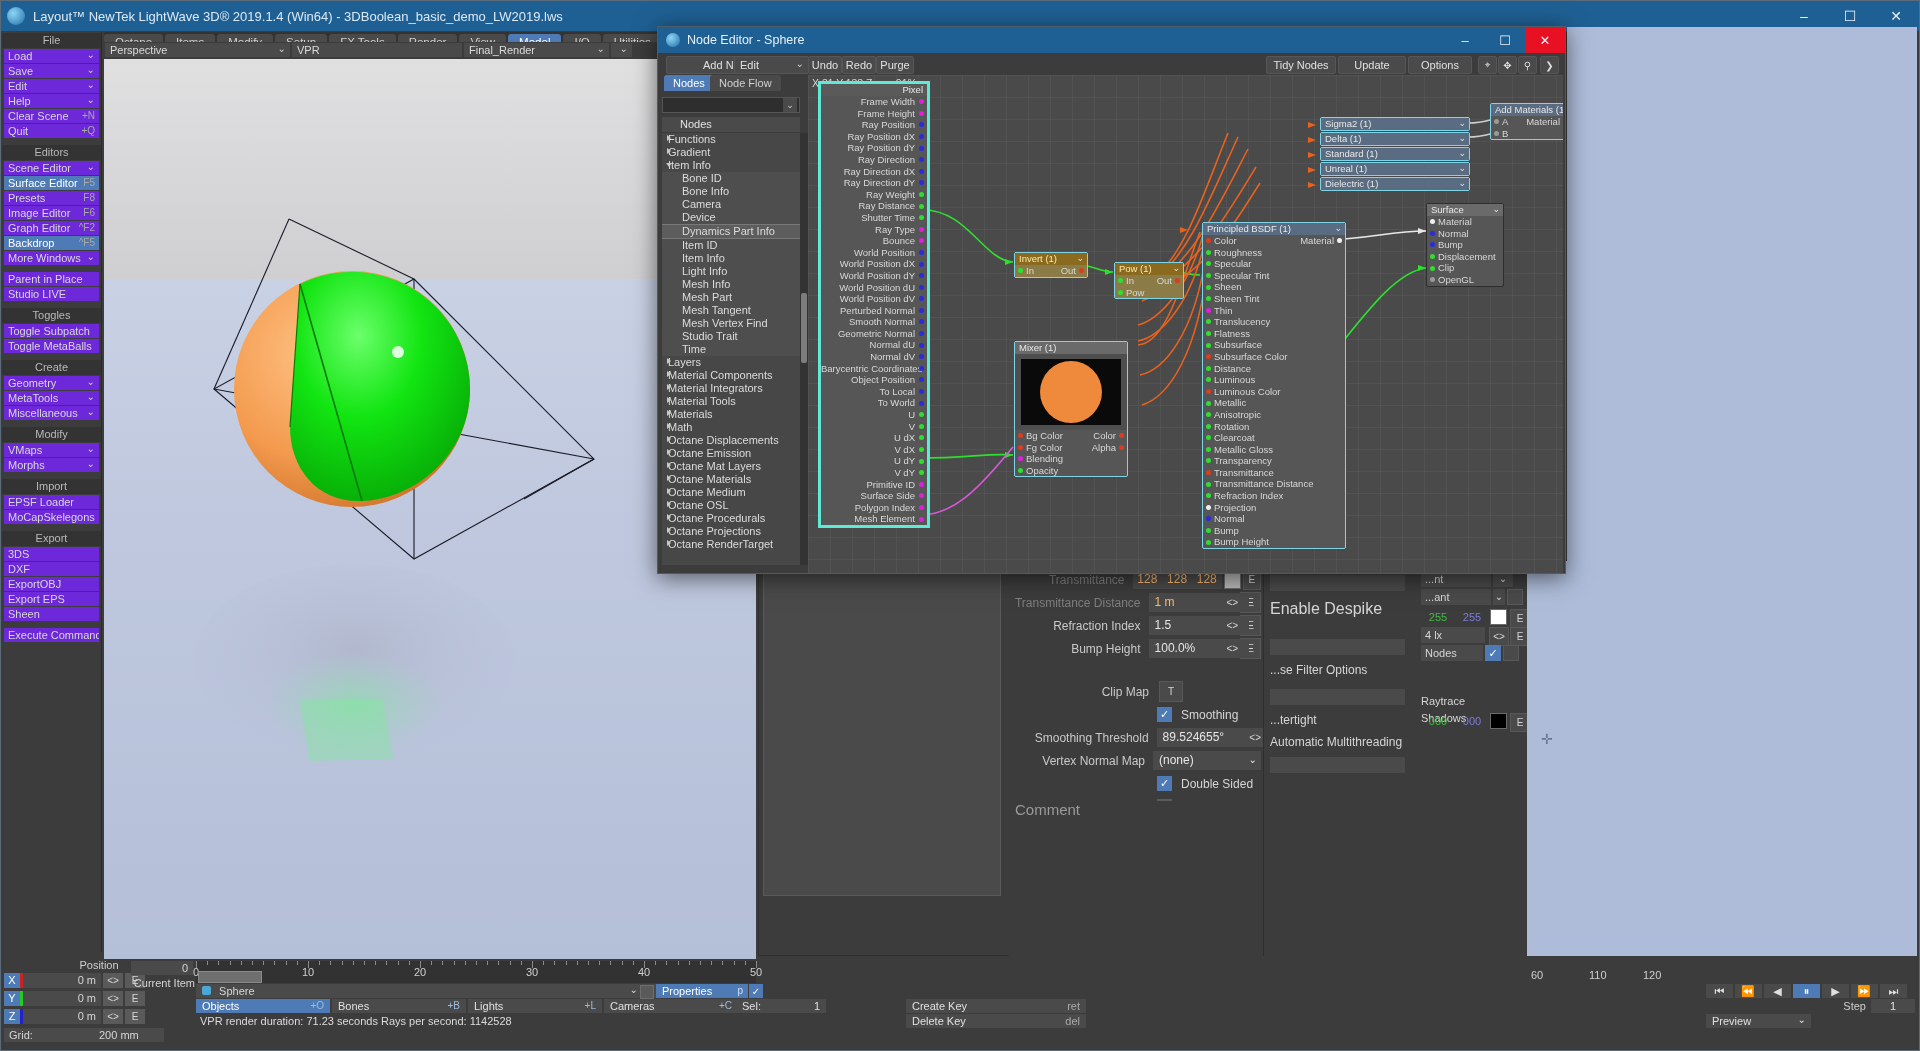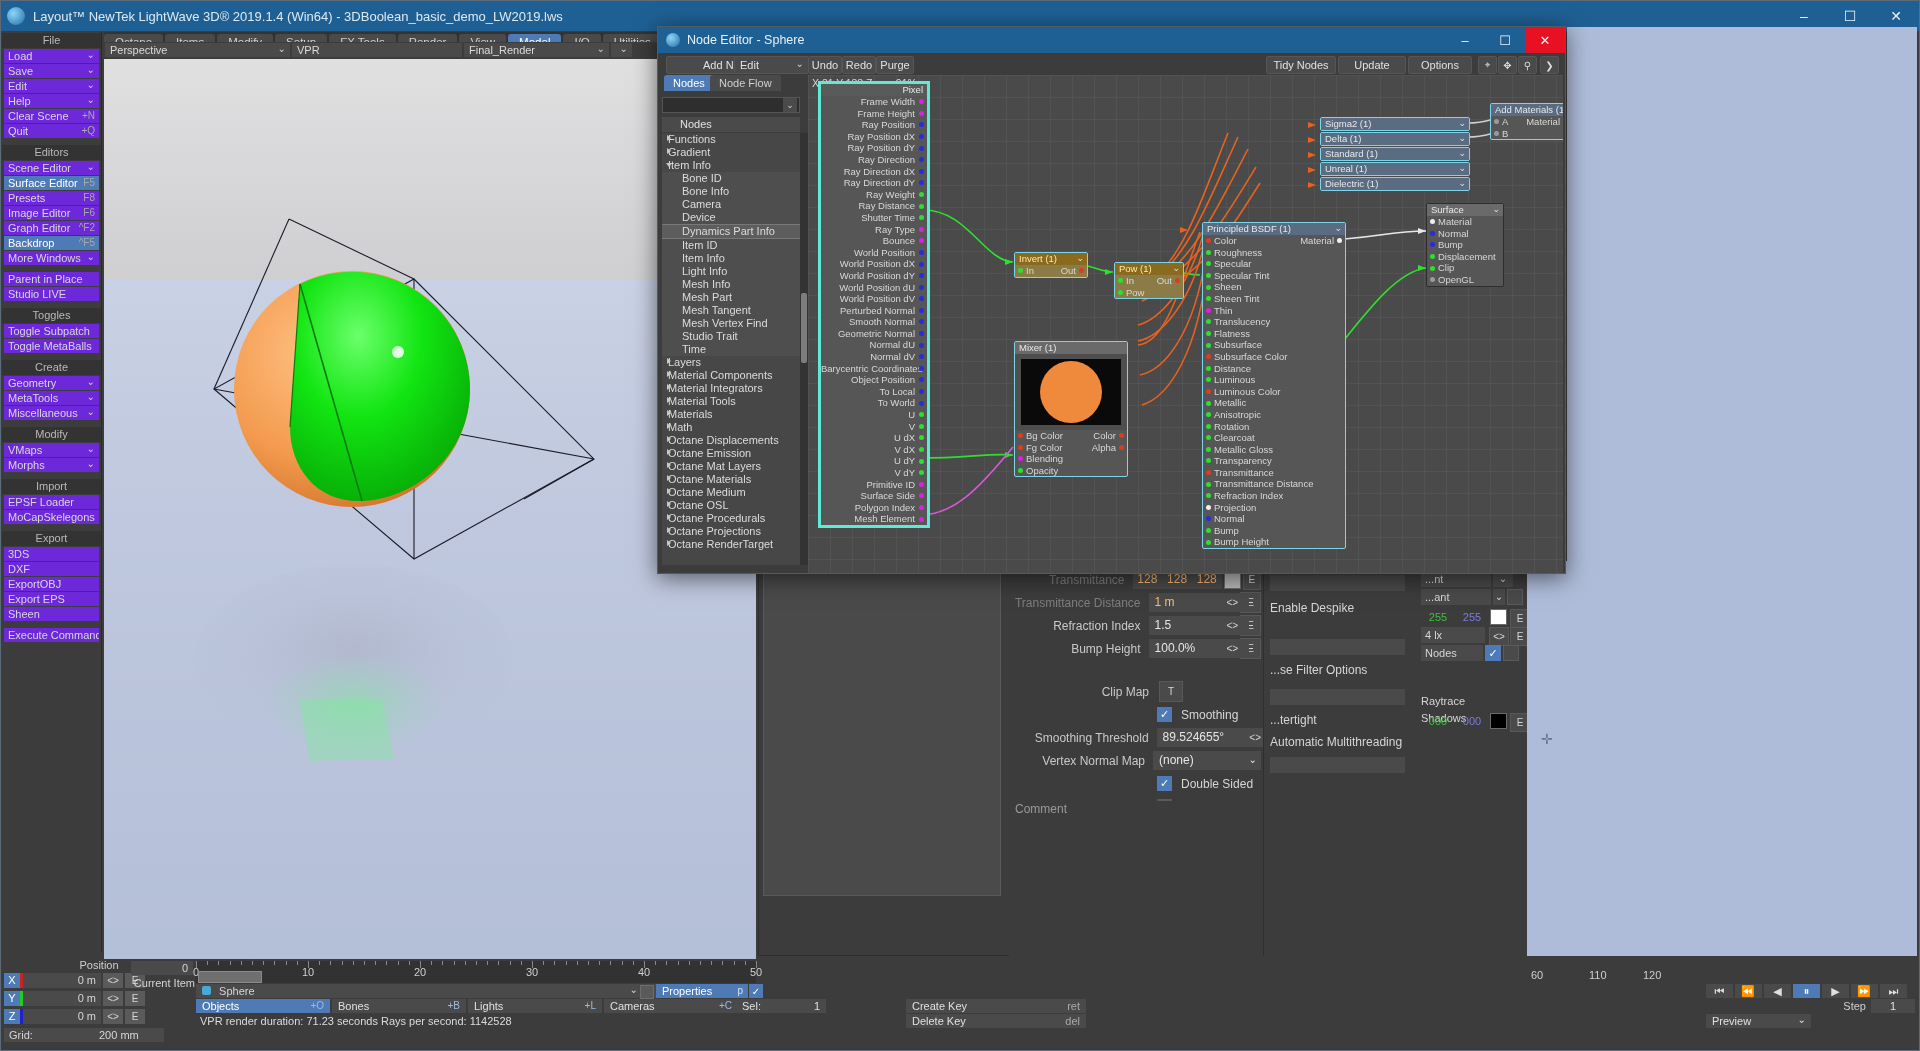--- a/index.html
+++ b/index.html
@@ -503,25 +503,25 @@
       <div class="prowp">
         <div class="plabel"></div>
         <div class="chk">✓</div>
         <div style="margin-left:9px;font-size:12px;color:#d6d6d6;">Double Sided</div>
       </div>
       <div class="prowp">
         <div class="plabel"></div>
         <div class="chk off"></div>
         <div style="margin-left:9px;font-size:12px;color:#d6d6d6;">Opaque</div>
       </div>
-      <div class="abs" style="left:2px;top:240px;width:248px;height:17px;background:#3c3c3c;font-size:12px;color:#9a9a9a;line-height:17px;padding-left:4px;">Comment</div>
+      <div class="abs" style="left:2px;top:240px;width:248px;height:17px;background:#3c3c3c;font-size:15px;color:#9a9a9a;line-height:17px;padding-left:4px;">Comment</div>
     </div>
 
     <div class="abs" style="left:1262px;top:560px;width:152px;height:395px;background:#3c3c3c;border-left:1px solid #2f2f2f;">
-      <div class="abs" style="left:6px;top:38px;width:140px;height:19px;line-height:19px;font-size:12px;color:#d6d6d6;">Enable Despike</div>
+      <div class="abs" style="left:6px;top:38px;width:140px;height:19px;line-height:19px;font-size:16px;color:#d6d6d6;">Enable Despike</div>
       <div class="abs" style="left:6px;top:14px;width:135px;height:16px;background:#4a4a4a;"></div>
       <div class="abs" style="left:6px;top:78px;width:135px;height:16px;background:#4a4a4a;"></div>
       <div class="abs" style="left:6px;top:100px;width:140px;height:19px;line-height:19px;font-size:12px;color:#d6d6d6;">...se Filter Options</div>
       <div class="abs" style="left:6px;top:128px;width:135px;height:16px;background:#4a4a4a;"></div>
       <div class="abs" style="left:6px;top:150px;width:140px;height:19px;line-height:19px;font-size:12px;color:#d6d6d6;">...tertight</div>
       <div class="abs" style="left:6px;top:172px;width:140px;height:19px;line-height:19px;font-size:12px;color:#d6d6d6;">Automatic Multithreading</div>
       <div class="abs" style="left:6px;top:196px;width:135px;height:16px;background:#4a4a4a;"></div>
     </div>
 
     <div class="abs" style="left:1416px;top:560px;width:108px;height:395px;background:#3c3c3c;">

